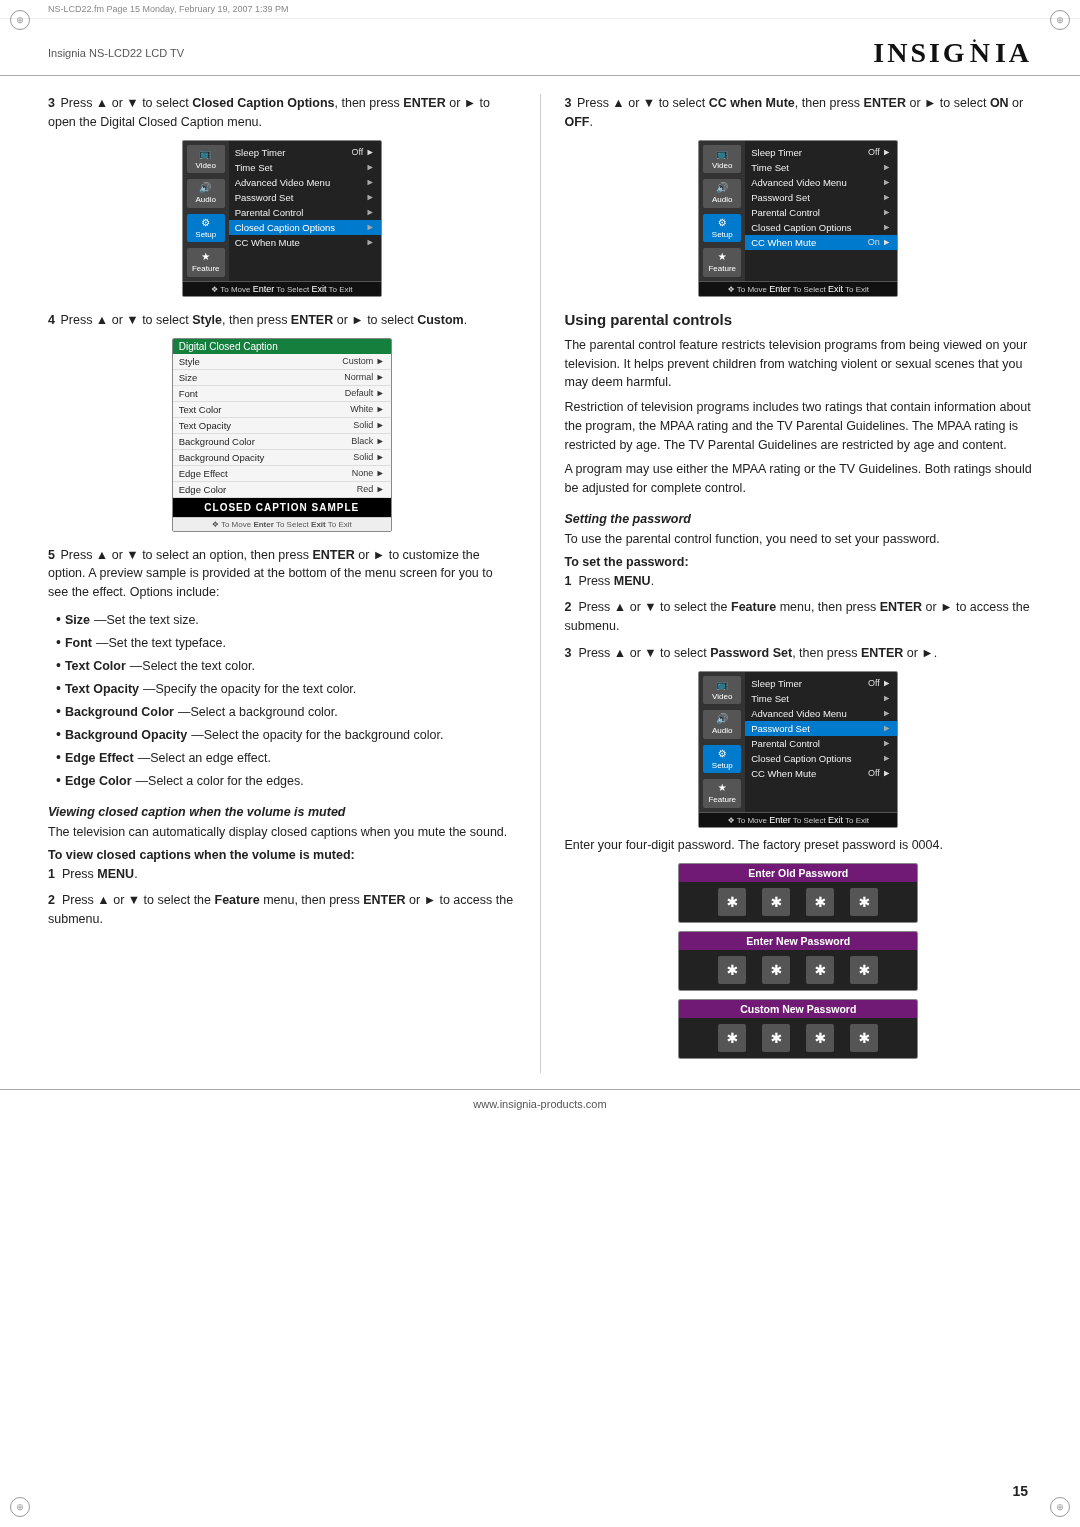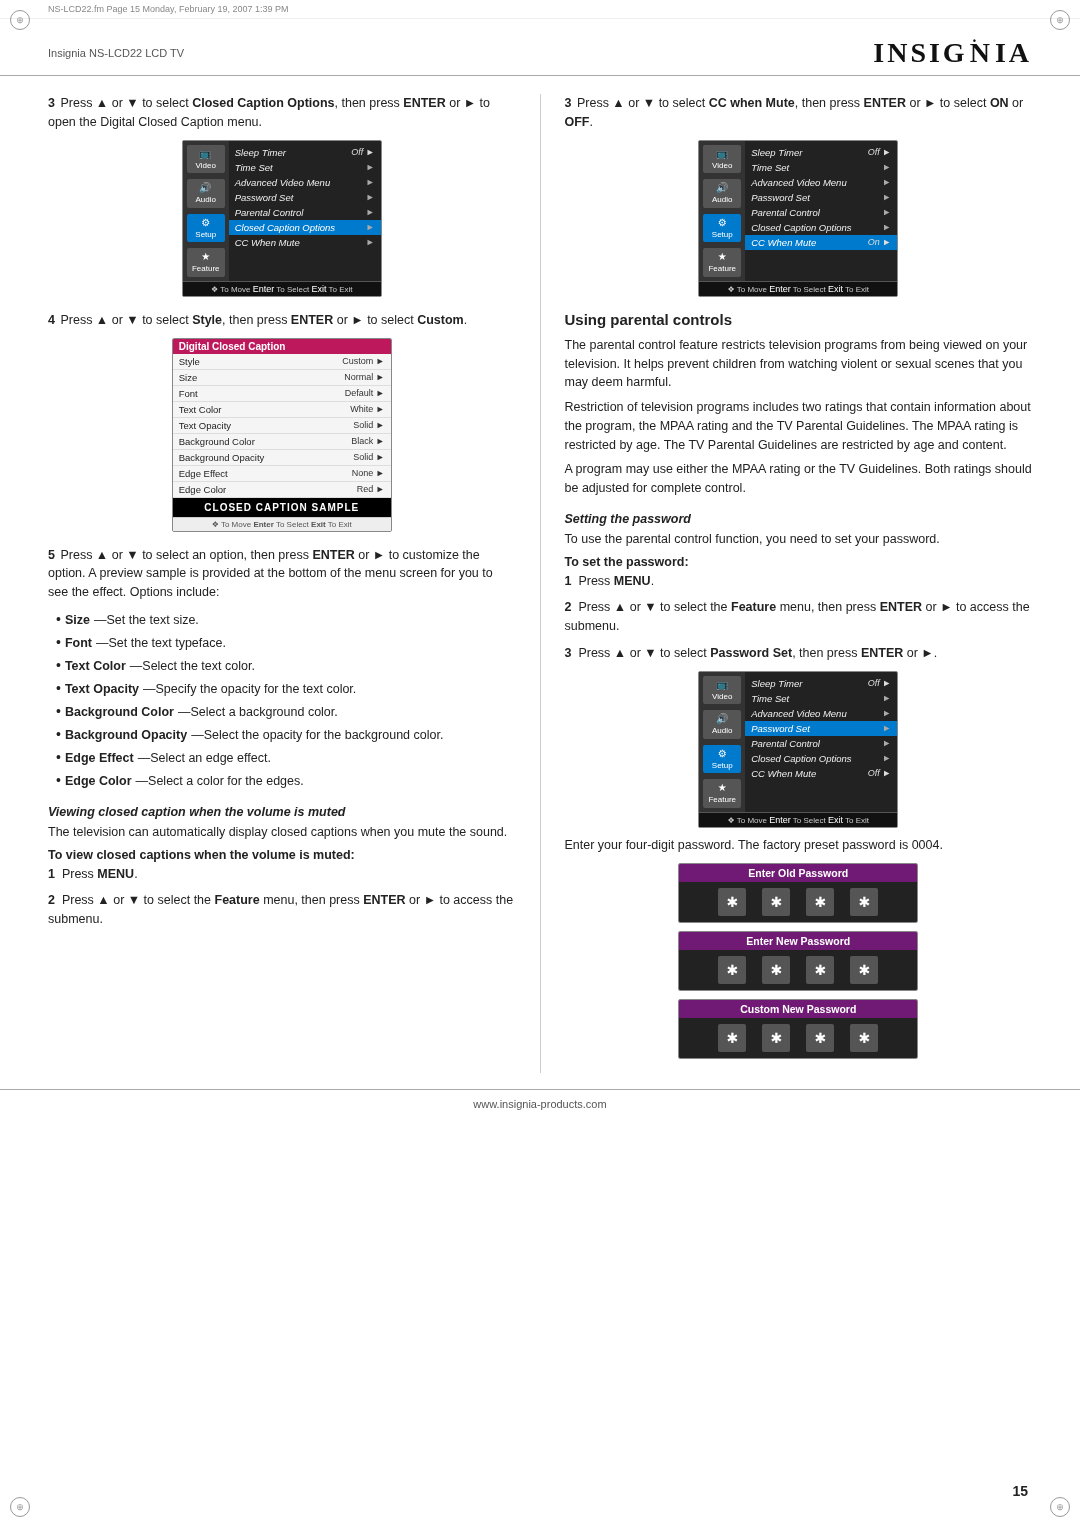--- a/index.html
+++ b/index.html
@@ -114,21 +114,20 @@
     .tv-menu-sidebar-item.active {
       background: #007acc;
     }
     .tv-menu-sidebar-item .icon-box {
       font-size: 10px;
       margin-bottom: 1px;
     }
     .tv-menu-items {
       flex: 1;
       padding: 4px 0;
-      font-style: italic;
     }
     .tv-menu-row {
       display: flex;
       justify-content: space-between;
       align-items: center;
       padding: 2px 6px;
       font-size: 9.5px;
       color: #eee;
     }
     .tv-menu-row.highlighted {
@@ -160,24 +159,24 @@
     .dcc-table {
       border: 1.5px solid #888;
       background: #f5f5f5;
       width: 220px;
       font-size: 9.5px;
       margin: 8px auto;
       border-radius: 2px;
       overflow: hidden;
     }
     .dcc-title {
-      background: #be185d;
+      background: #15803d;
       color: #fff;
       font-size: 10px;
-      font-weight: bold;
+      font-weight: normal;
       padding: 2px 6px;
     }
     .dcc-row {
       display: flex;
       justify-content: space-between;
       align-items: center;
       padding: 2px 6px;
       border-bottom: 1px solid #ddd;
       color: #222;
     }

